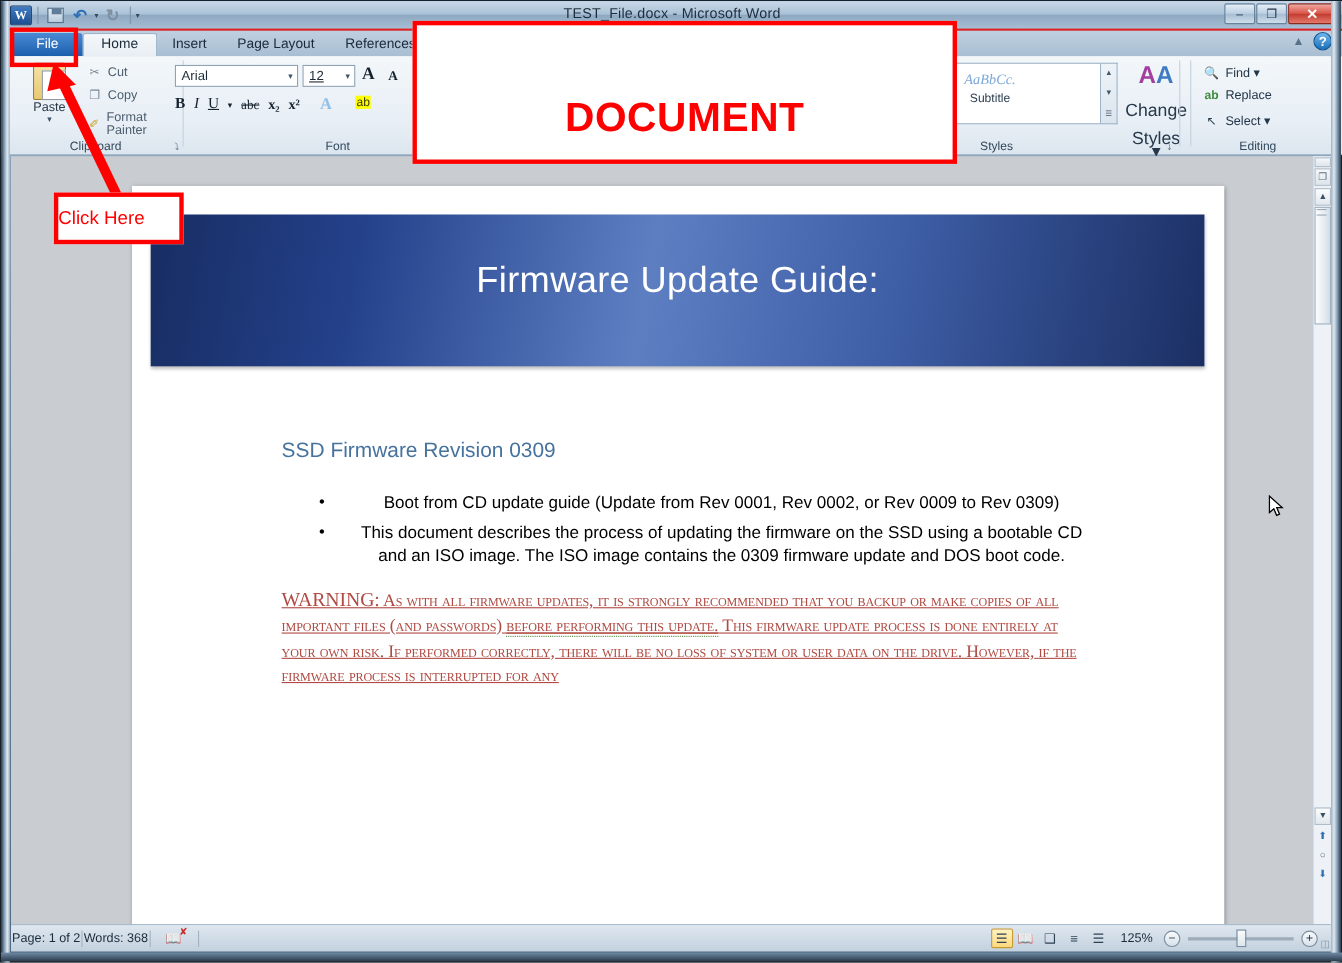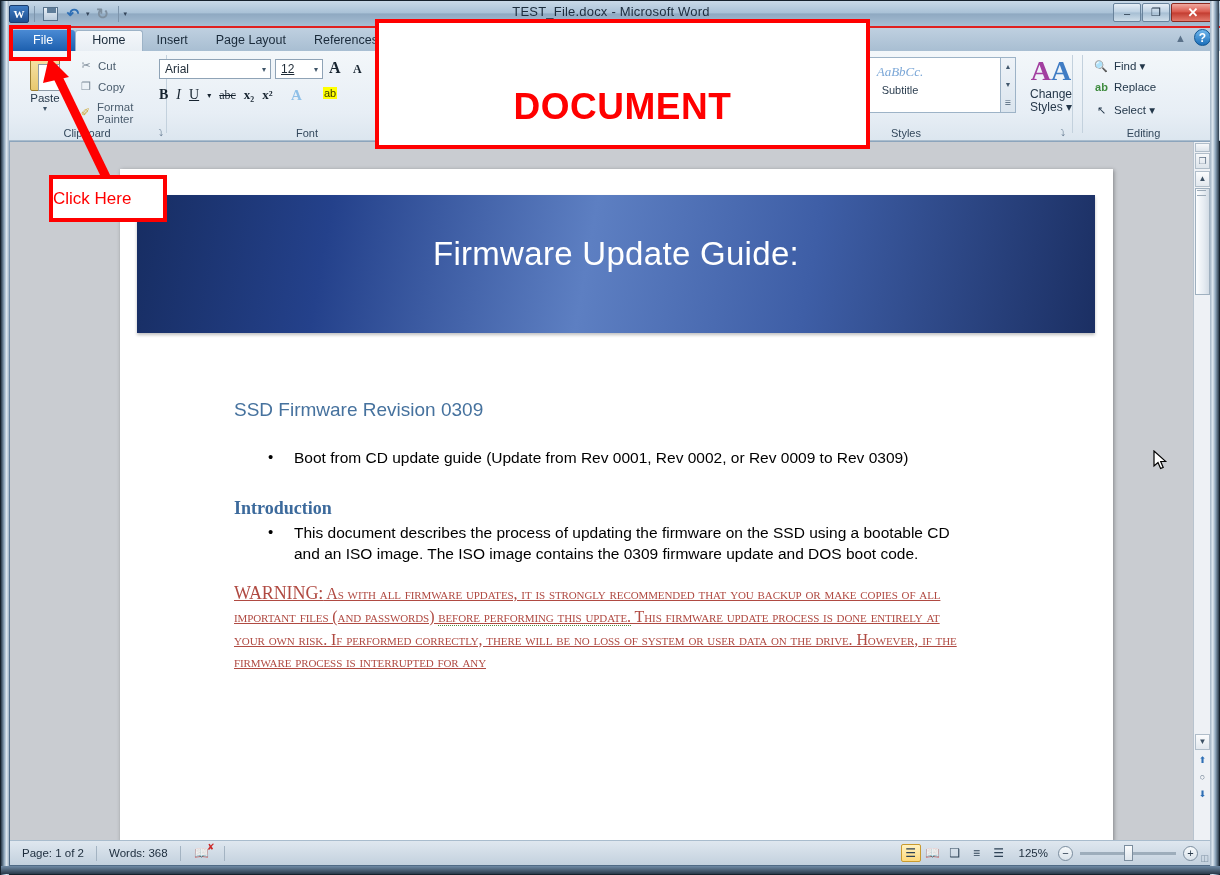--- a/index.html
+++ b/index.html
@@ -163,24 +163,24 @@
   .style-prev.strong { font-weight:bold; }
   .style-prev.subtitle { color:#7ba7d7; font-style:italic; }
   .style-nm { font-size:11px; color:#2c3e50; margin-top:4px; }
   .gallery-scroll {
     position:absolute; left:210px; top:6px; width:15px; height:56px;
     background:linear-gradient(to bottom,#eef3f8,#dbe5ee); border:1px solid #9db3c7; border-left:none;
     display:flex; flex-direction:column; justify-content:space-around; align-items:center;
     font-size:7px; color:#42586d;
   }
   .change-styles { position:absolute; left:232px; top:4px; width:56px; text-align:center; }
-  .cs-icon { font-size:28px; font-family:Liberation Serif, serif; }
+  .cs-icon { font-size:22px; font-family:Liberation Sans, sans-serif; }
   .cs-icon .a1 { color:#a23fa0; font-weight:bold; }
   .cs-icon .a2 { color:#3f7cc4; font-weight:bold; }
-  .cs-label { font-size:12px; color:#26384a; line-height:12px; margin-top:1px; }
+  .cs-label { font-size:16px; color:#26384a; line-height:12px; margin-top:14px; }
 
   
   #grp-editing { left:1085px; width:115px; }
   .edit-item { position:absolute; left:8px; font-size:11.5px; color:#23374a;
     display:flex; align-items:center; gap:5px; }
   .edit-ic { width:15px; text-align:center; font-size:11px; }
 
   
   #workspace {
     position:absolute; left:9px; top:141px; width:1194px; height:700px;
@@ -192,25 +192,25 @@
   }
   #banner {
     position:absolute; left:17px; top:26px; width:958px; height:138px;
     background: linear-gradient(100deg,#172d62 0%,#24418b 20%,#5d7fc2 47%,#3e5ea6 70%,#1b2f63 100%);
     box-shadow:0 2px 3px rgba(0,0,0,0.25);
   }
   #banner-title {
     position:absolute; left:0; top:40px; width:100%; text-align:center;
     color:#fff; font-size:33px; letter-spacing:0.3px;
   }
-  #doc-body { position:absolute; left:114px; top:230px; width:740px; }
+  #doc-body { position:absolute; left:136px; top:230px; width:740px; }
   .doc-h1 {
     font-size:19px; color:#46729e; font-weight:normal; margin-bottom:26px;
   }
-  .bullet-list { list-style:none; }
+  .bullet-list { list-style:none;text-align:center; }
   .bullet-li {
     position:relative; padding-left:60px; font-size:15.5px; color:#000;
     line-height:21px; margin-bottom:6px;
   }
   .bullet-li:before { content:"\2022"; position:absolute; left:34px; top:-1px; font-size:15px; }
   .doc-h2 {
     font-size:18px; color:#3c6a9c; font-family:"Liberation Serif",serif;
     font-weight:bold; margin:30px 0 3px;
   }
   .warn-p {
@@ -255,21 +255,21 @@
   .sb-obj.circ { top:630px; color:#5d7085; }
   .sb-obj.next { top:647px; }
 
   
   #status-bar {
     position:absolute; left:9px; bottom:9px; width:1202px; height:25px;
     background: linear-gradient(to bottom,#dfe7ef,#c3d1de);
     border-top:1px solid #a9bccd;
     display:flex; align-items:center;
   }
-  .sb-item { font-size:11.5px; color:#1c2c3c; padding:0 12px; position:relative; }
+  .sb-item { font-size:11.5px; color:#1c2c3c; padding:0 1px; position:relative; }
   .sb-div { width:1px; height:15px; background:#a3b3c2; }
   .proof-ic { font-size:12px; color:#2f6fb5; position:relative; padding:0 14px; }
   .proof-ic .x { color:#cc2a2a; font-size:9px; position:absolute; right:9px; top:-4px; }
   #status-right { margin-left:auto; display:flex; align-items:center; gap:2px; padding-right:14px; }
   .view-btn {
     width:20px; height:18px; display:flex; align-items:center; justify-content:center;
     font-size:12px; color:#2e4256;
   }
   .view-btn.active {
     background:linear-gradient(to bottom,#fff2c2,#ffd97a);
@@ -453,21 +453,20 @@
 
         <div id="banner">
           <div id="banner-title">Firmware Update Guide:</div>
         </div>
 
         <div id="doc-body">
           <div class="doc-h1">SSD Firmware Revision 0309</div>
           <ul class="bullet-list">
             <li class="bullet-li">Boot from CD update guide (Update from Rev 0001, Rev 0002, or Rev 0009 to Rev 0309)</li>
           </ul>
-          <div class="doc-h2">Introduction</div>
           <ul class="bullet-list">
             <li class="bullet-li">This document describes the process of updating the firmware on the SSD using a bootable CD and an ISO image. The ISO image contains the 0309 firmware update and DOS boot code.</li>
           </ul>
 
 
           <p class="warn-p">
             <span class="lead">WARNING:</span><span>  As with all firmware updates, it is strongly recommended that you backup or make copies of all important files (and passwords) </span><span class="squiggle">before performing this update.</span><span> This firmware update process is done entirely at your own risk. If performed correctly, there will be no loss of system or user data on the drive. However,</span>
             <span>if the firmware process is interrupted for any</span>
           </p>
         </div>

